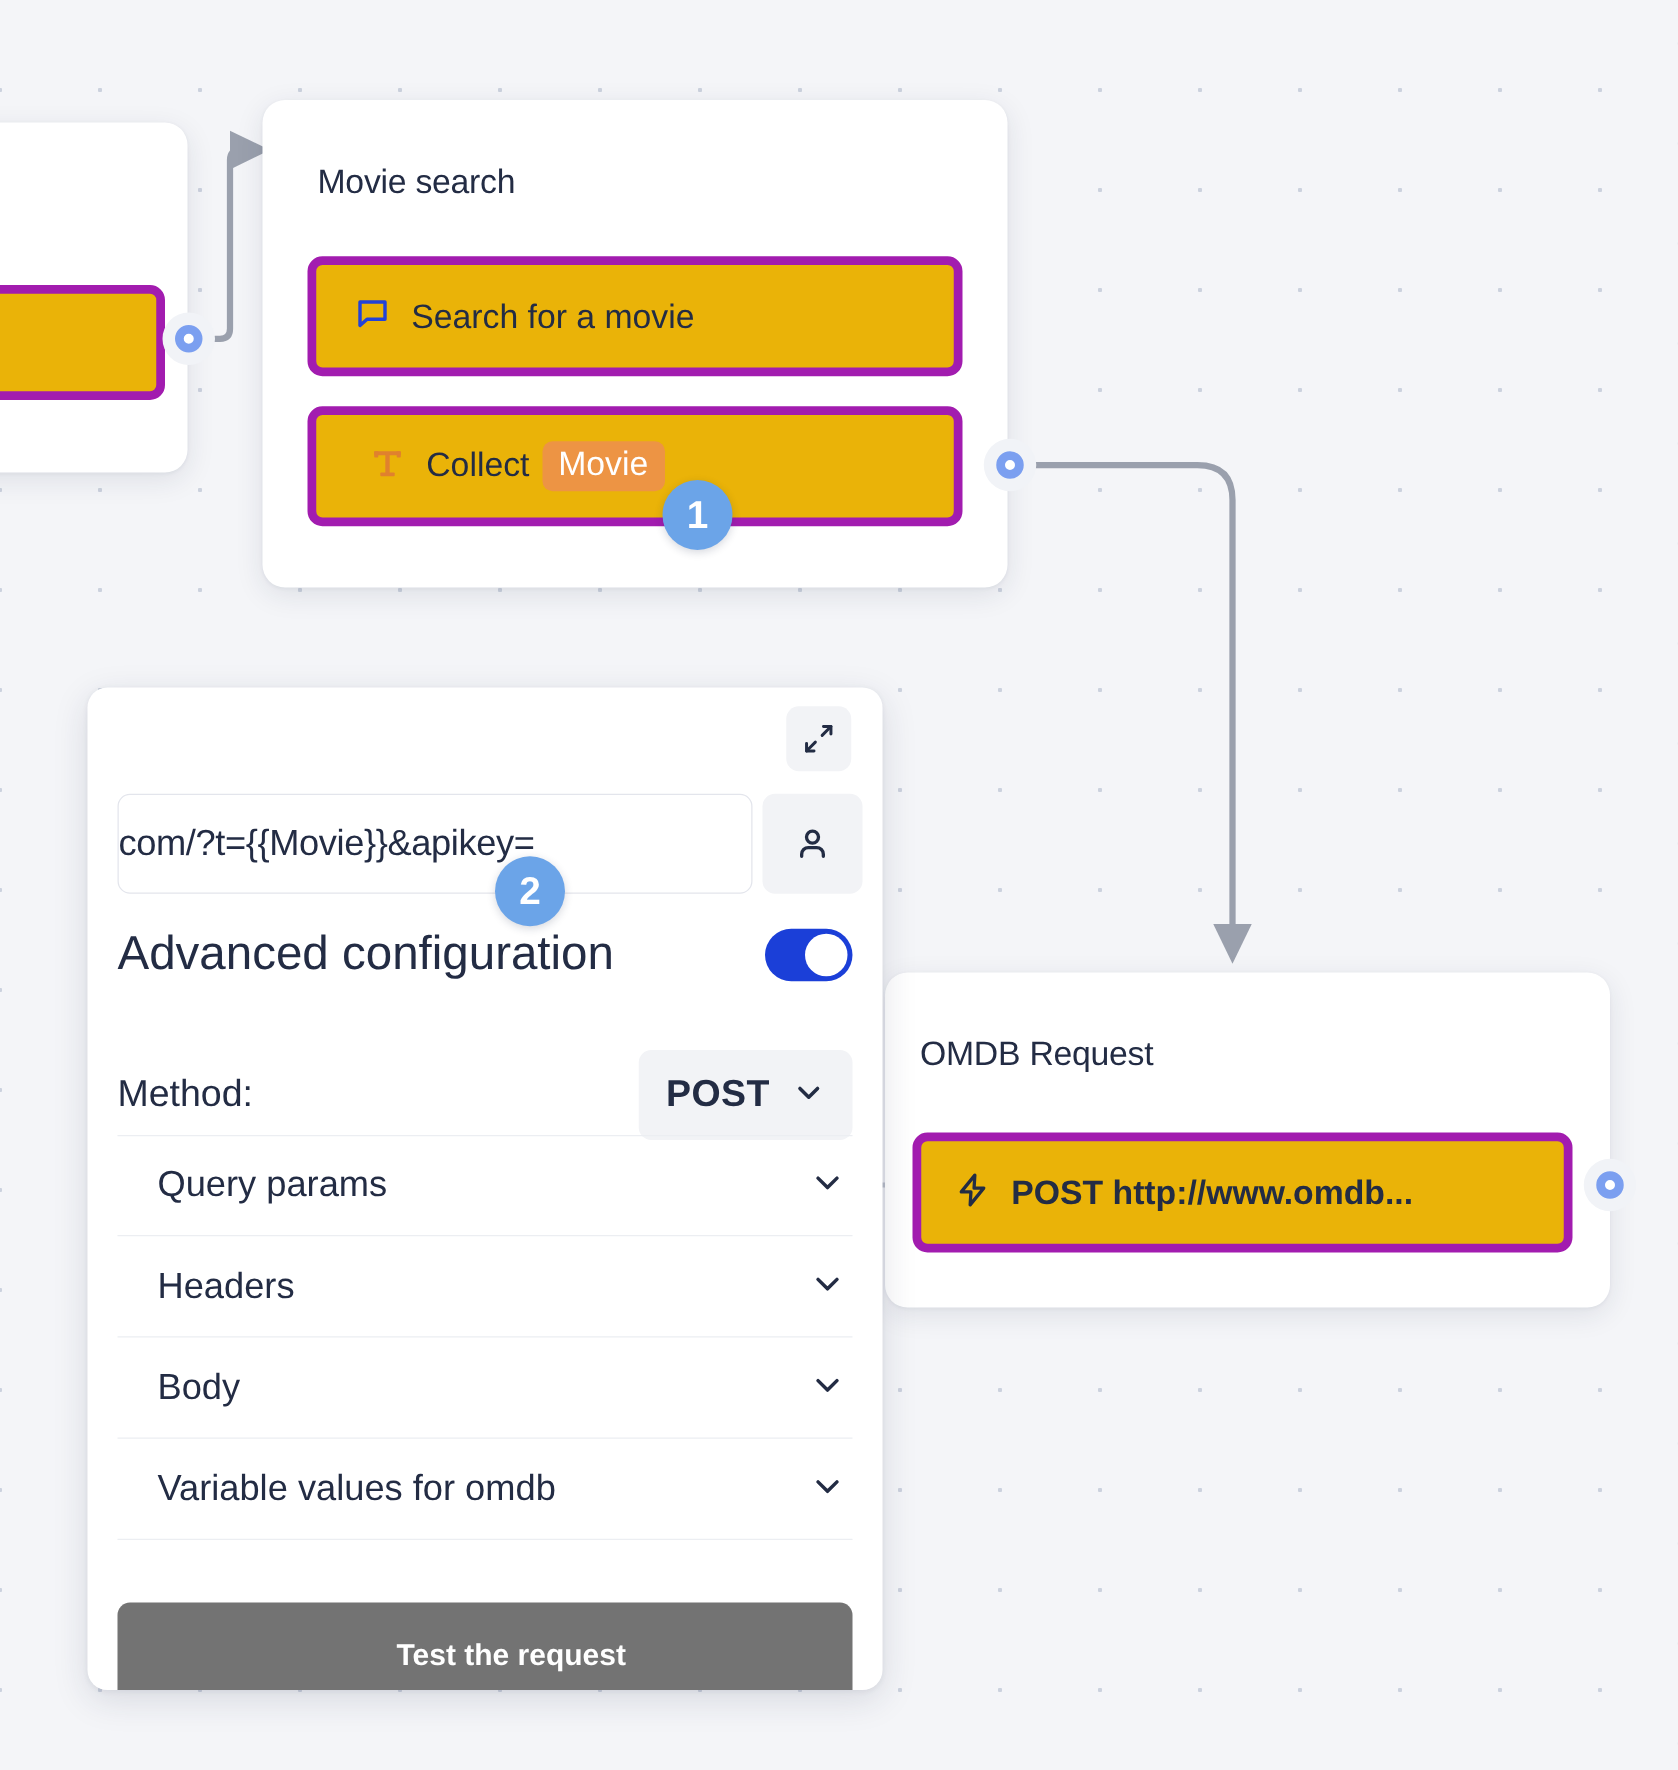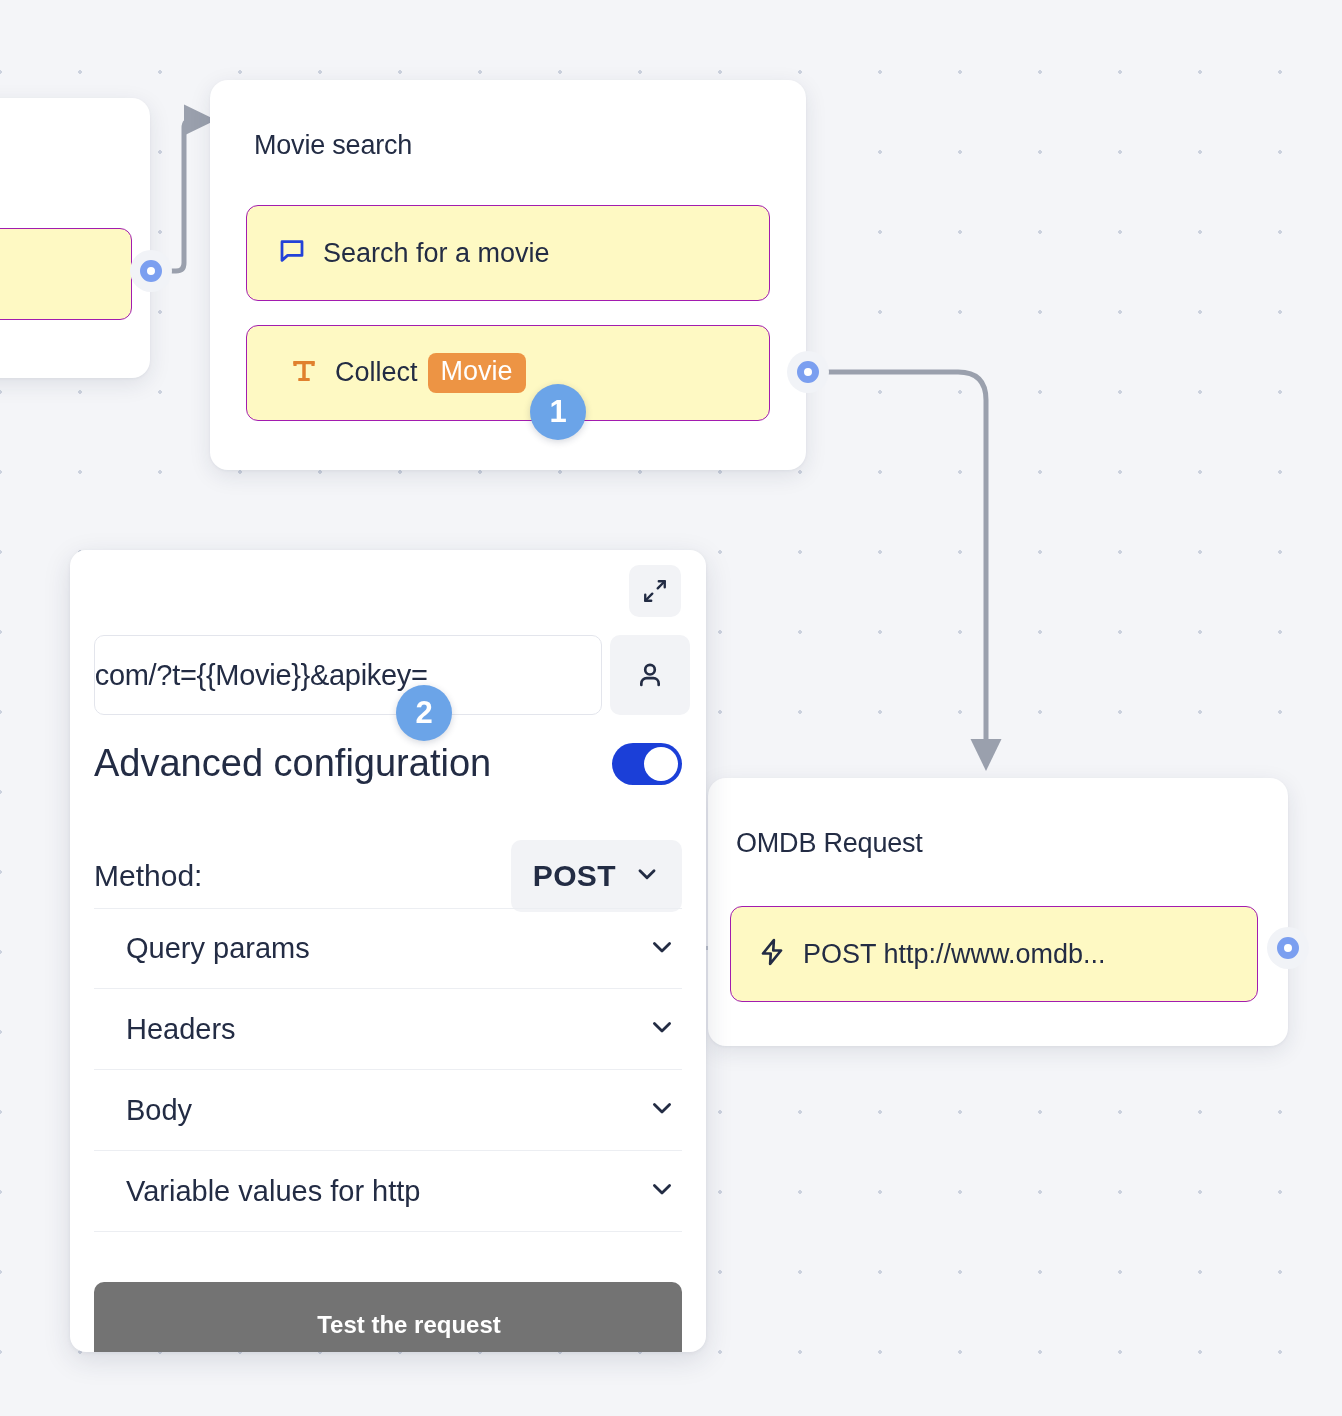--- a/index.html
+++ b/index.html
@@ -54,22 +54,22 @@
   .node-title {
     font-size: 27px;
     font-weight: normal;
     color: #232c44;
     letter-spacing: -0.2px;
   }
   .node-row {
     display: flex;
     align-items: center;
     gap: 16px;
-    background: #fef9c3;
-    border: 1px solid #a21caf;
+    background: #eab308;
+    border: 7px solid #a21caf;
     border-radius: 12px;
     box-sizing: border-box;
   }
   .node-row-text {
     font-size: 27px;
     color: #232c44;
     white-space: nowrap;
     display: flex;
     align-items: center;
     gap: 10px;
@@ -139,20 +139,21 @@
     left: 28px;
     top: 50px;
   }
   #row-omdb {
     position: absolute;
     left: 22px;
     top: 128px;
     width: 528px;
     height: 96px;
     padding-left: 26px;
+    font-weight: bold;
   }
 
   
   #config-panel {
     position: absolute;
     left: 70px;
     top: 550px;
     width: 636px;
     height: 802px;
     background: #ffffff;
@@ -485,21 +486,21 @@
     </div>
     <div class="acc-row">
       <span class="acc-label">Body</span>
       <span class="chev">
         <svg width="28" height="28" viewBox="0 0 24 24" fill="none" stroke="#232c44" stroke-width="2.4" stroke-linecap="round" stroke-linejoin="round">
             <path d="M5.5 9 12 15.5 18.5 9"></path>
           </svg>
       </span>
     </div>
     <div class="acc-row">
-      <span class="acc-label">Variable values for http</span>
+      <span class="acc-label">Variable values for omdb</span>
       <span class="chev">
         <svg width="28" height="28" viewBox="0 0 24 24" fill="none" stroke="#232c44" stroke-width="2.4" stroke-linecap="round" stroke-linejoin="round">
             <path d="M5.5 9 12 15.5 18.5 9"></path>
           </svg>
       </span>
     </div>
   </div>
 
   <button id="test-btn">Test the request</button>
 </div>

